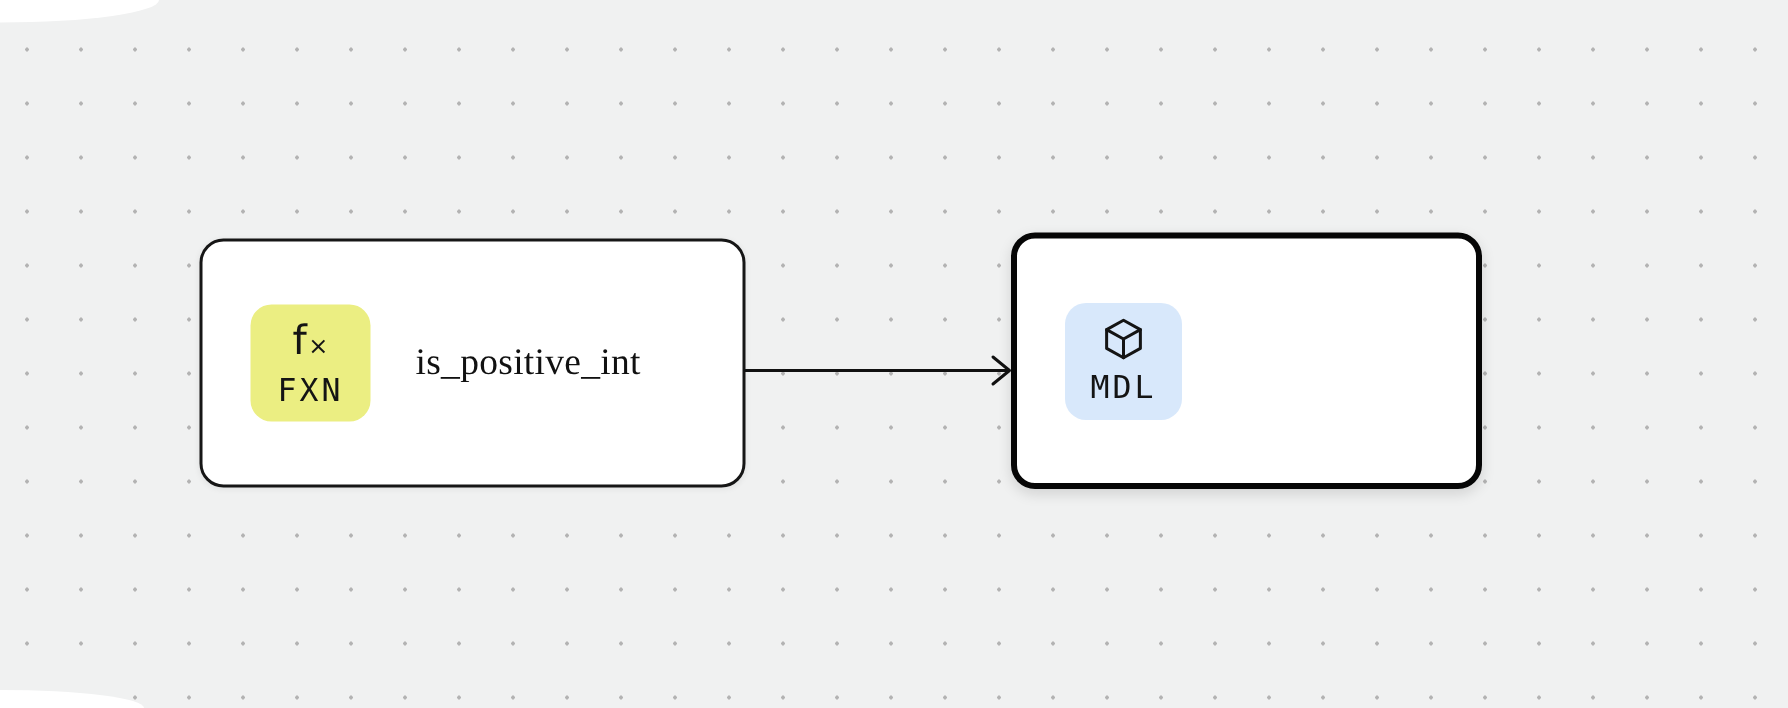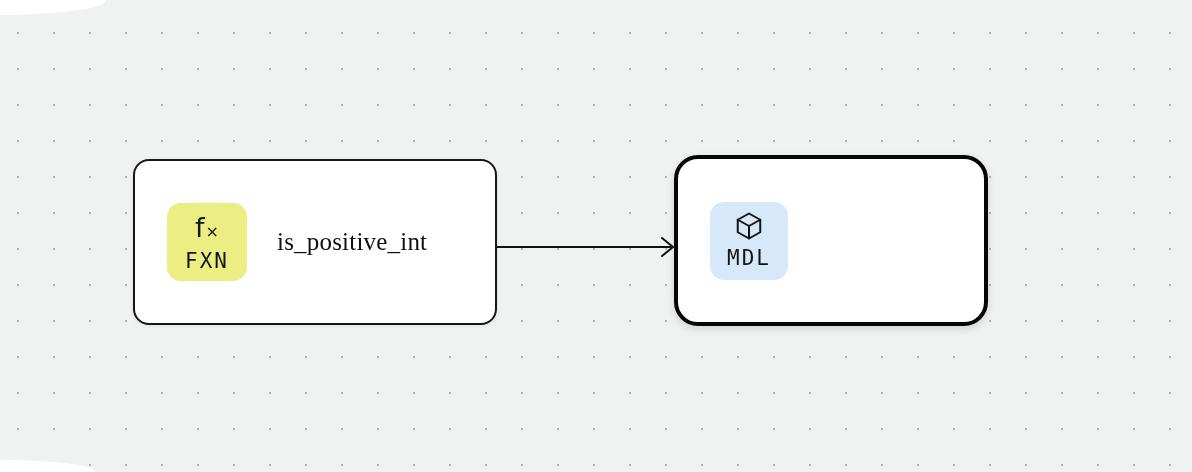--- a/index.html
+++ b/index.html
@@ -45,21 +45,20 @@
   }
   .node.fn {
     left: 133px; top: 159px;
     width: 364px; height: 166px;
     padding-left: 32px;
   }
   .node.selected {
     border-width: 4px;
     border-color: #060606;
     box-shadow: 0 3px 9px rgba(0,0,0,0.13);
-    border-radius: 24px;
   }
   .node.mdl {
     left: 674px; top: 155px;
     width: 314px; height: 171px;
     padding-left: 32px;
   }
   .badge {
     flex: 0 0 auto;
     box-sizing: border-box;
     border-radius: 14px;

